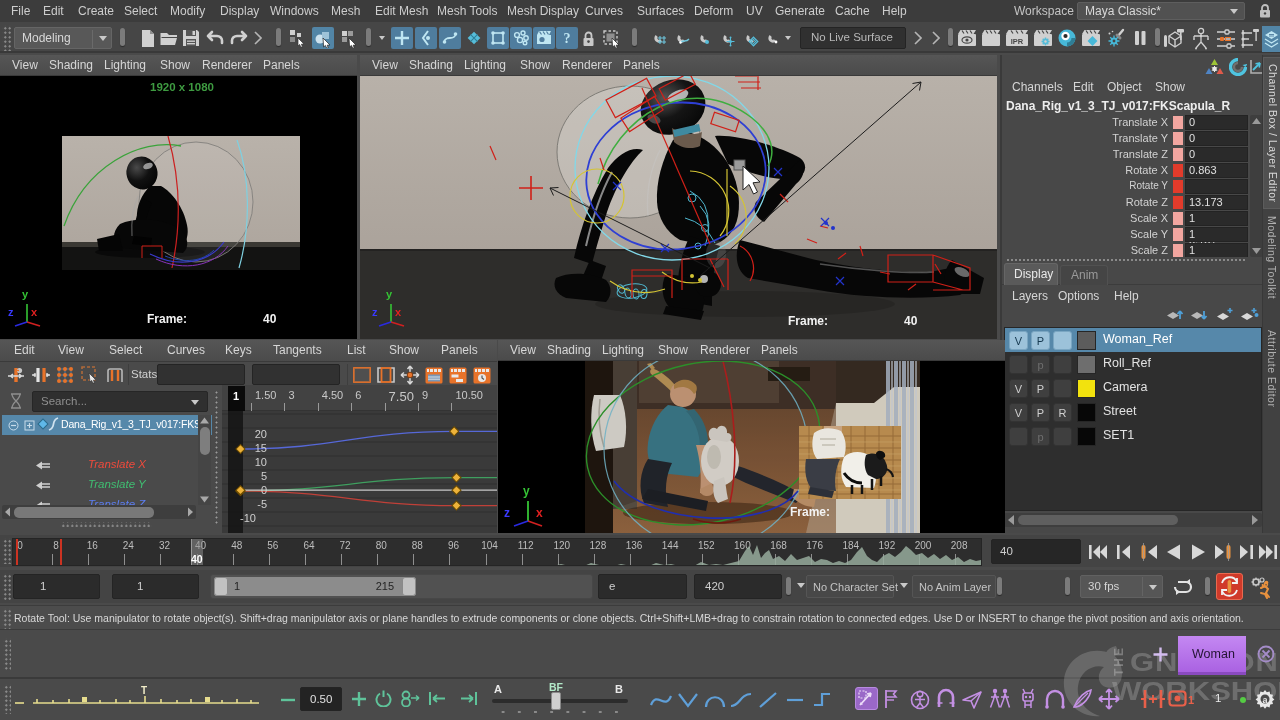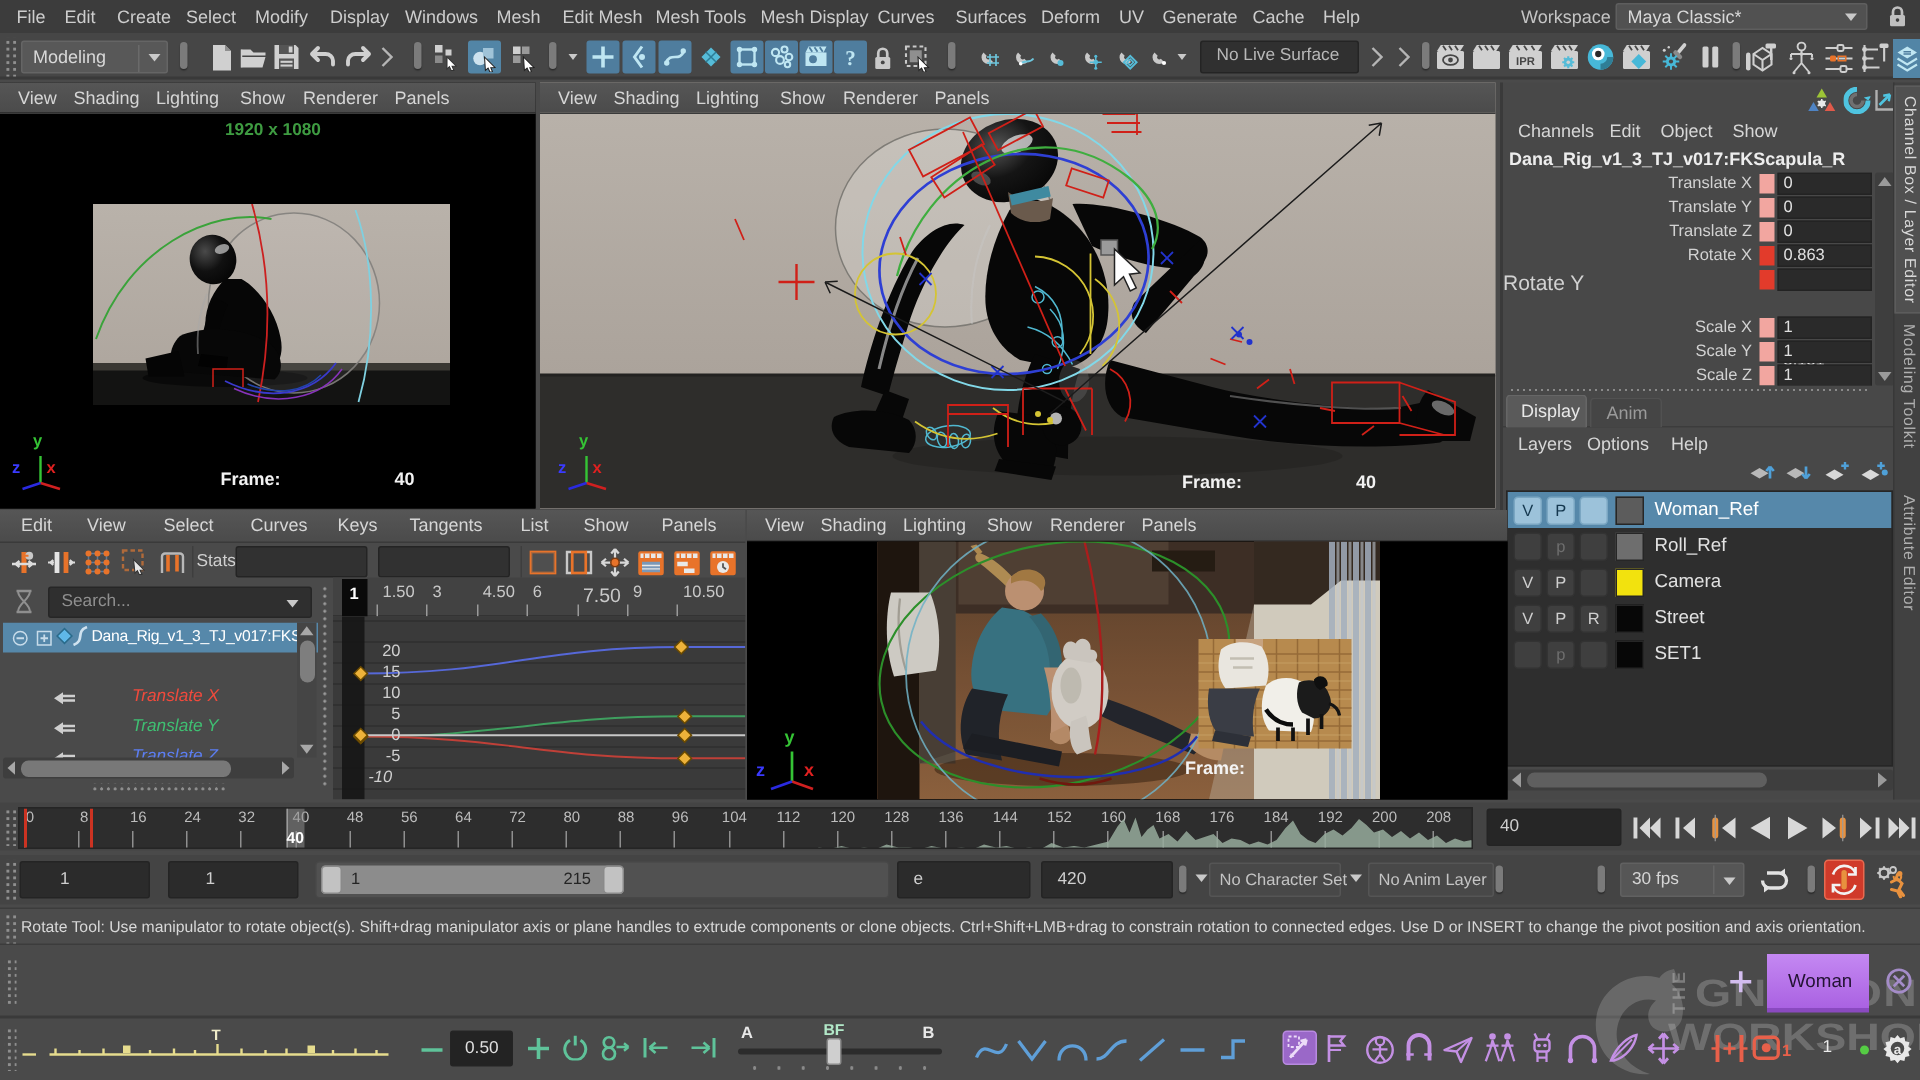--- a/index.html
+++ b/index.html
@@ -616,24 +616,31 @@
         </div>
       </div>
       <div style="position: absolute; left: 0px; top: 48px; width: 248px; height: 16px;">
         <span style="position: absolute; left: 0px; top: 1px; width: 166px; text-align: right; font-size: 11px; color: rgb(210, 210, 210);">Rotate X</span>
         <div style="position: absolute; left: 171px; top: 1px; width: 10px; height: 13px; background: rgb(226, 59, 43);"></div>
         <div style="position: absolute; left: 183px; top: 0px; width: 63px; height: 15px; background: rgb(42, 42, 42); border: 1px solid rgb(35, 35, 35);">
           <span style="position: absolute; left: 3px; top: 0px; font-size: 11px; color: rgb(224, 224, 224); white-space: nowrap;">0.863</span>
         </div>
       </div>
       <div style="position: absolute; left: 0px; top: 64px; width: 248px; height: 16px;">
-        <span style="position: absolute; left: 0px; top: 1px; width: 166px; text-align: left; font-size: 14px; color: rgb(210, 210, 210);">Rotate Y</span>
+        <span style="position: absolute; left: 0px; top: 1px; width: 166px; text-align: right; font-size: 10px; color: rgb(210, 210, 210);">Rotate Y</span>
         <div style="position: absolute; left: 171px; top: 1px; width: 10px; height: 13px; background: rgb(226, 59, 43);"></div>
         <div style="position: absolute; left: 183px; top: 0px; width: 63px; height: 15px; background: rgb(42, 42, 42); border: 1px solid rgb(35, 35, 35);">
           <span style="position: absolute; left: 3px; top: 15px; font-size: 11px; color: rgb(224, 224, 224); white-space: nowrap; margin-top: 39px;">5.151</span>
+        </div>
+      </div>
+      <div style="position: absolute; left: 0px; top: 80px; width: 248px; height: 16px;">
+        <span style="position: absolute; left: 0px; top: 1px; width: 166px; text-align: right; font-size: 11px; color: rgb(210, 210, 210);">Rotate Z</span>
+        <div style="position: absolute; left: 171px; top: 1px; width: 10px; height: 13px; background: rgb(226, 59, 43);"></div>
+        <div style="position: absolute; left: 183px; top: 0px; width: 63px; height: 15px; background: rgb(42, 42, 42); border: 1px solid rgb(35, 35, 35);">
+          <span style="position: absolute; left: 3px; top: 0px; font-size: 11px; color: rgb(224, 224, 224); white-space: nowrap;">13.173</span>
         </div>
       </div>
       <div style="position: absolute; left: 0px; top: 96px; width: 248px; height: 16px;">
         <span style="position: absolute; left: 0px; top: 1px; width: 166px; text-align: right; font-size: 11px; color: rgb(210, 210, 210);">Scale X</span>
         <div style="position: absolute; left: 171px; top: 1px; width: 10px; height: 13px; background: rgb(242, 166, 160);"></div>
         <div style="position: absolute; left: 183px; top: 0px; width: 63px; height: 15px; background: rgb(42, 42, 42); border: 1px solid rgb(35, 35, 35);">
           <span style="position: absolute; left: 3px; top: 0px; font-size: 11px; color: rgb(224, 224, 224); white-space: nowrap;">1</span>
         </div>
       </div>
       <div style="position: absolute; left: 0px; top: 112px; width: 248px; height: 16px;">
@@ -981,21 +988,21 @@
       <rect x="15.3" y="76.0" width="6.4" height="6.4" transform="rotate(45 18.454 79.16)" fill="#edb23a" stroke="#6a4a00" stroke-width="1"></rect>
       <rect x="231.3" y="76.0" width="6.4" height="6.4" transform="rotate(45 234.473 79.16)" fill="#edb23a" stroke="#6a4a00" stroke-width="1"></rect>
     </svg>
 <div id="ge-ylabels" class="abs" style="left:222px;top:71px;width:60px;height:122px;">
       <span style="position: absolute; left: 18px; top: 17px; width: 27px; text-align: right; font-size: 11px; color: rgb(207, 207, 207);">20</span>
       <span style="position: absolute; left: 18px; top: 31px; width: 27px; text-align: right; font-size: 11px; color: rgb(207, 207, 207);">15</span>
       <span style="position: absolute; left: 18px; top: 45px; width: 27px; text-align: right; font-size: 11px; color: rgb(207, 207, 207);">10</span>
       <span style="position: absolute; left: 18px; top: 59px; width: 27px; text-align: right; font-size: 11px; color: rgb(207, 207, 207);">5</span>
       <span style="position: absolute; left: 18px; top: 73px; width: 27px; text-align: right; font-size: 11px; color: rgb(207, 207, 207);">0</span>
       <span style="position: absolute; left: 18px; top: 87px; width: 27px; text-align: right; font-size: 11px; color: rgb(207, 207, 207);">-5</span>
-      <span style="position: absolute; left: 18px; top: 101px; width: 27px; text-align: center; font-size: 11px; color: rgb(207, 207, 207); font-style: italic;">-10</span>
+      <span style="position: absolute; left: 18px; top: 101px; width: 27px; text-align: left; font-size: 11px; color: rgb(207, 207, 207);">-10</span>
     </div>
 </div>
 
 <div class="abs" style="left:498px;top:340px;width:507px;height:193px;background:#000;">
 <div class="vpmenu" id="vpmenu-cam">
       <span class="pm" style="left: 12px;">View</span>
       <span class="pm" style="left: 49px;">Shading</span>
       <span class="pm" style="left: 104px;">Lighting</span>
       <span class="pm" style="left: 160px;">Show</span>
       <span class="pm" style="left: 202px;">Renderer</span>

